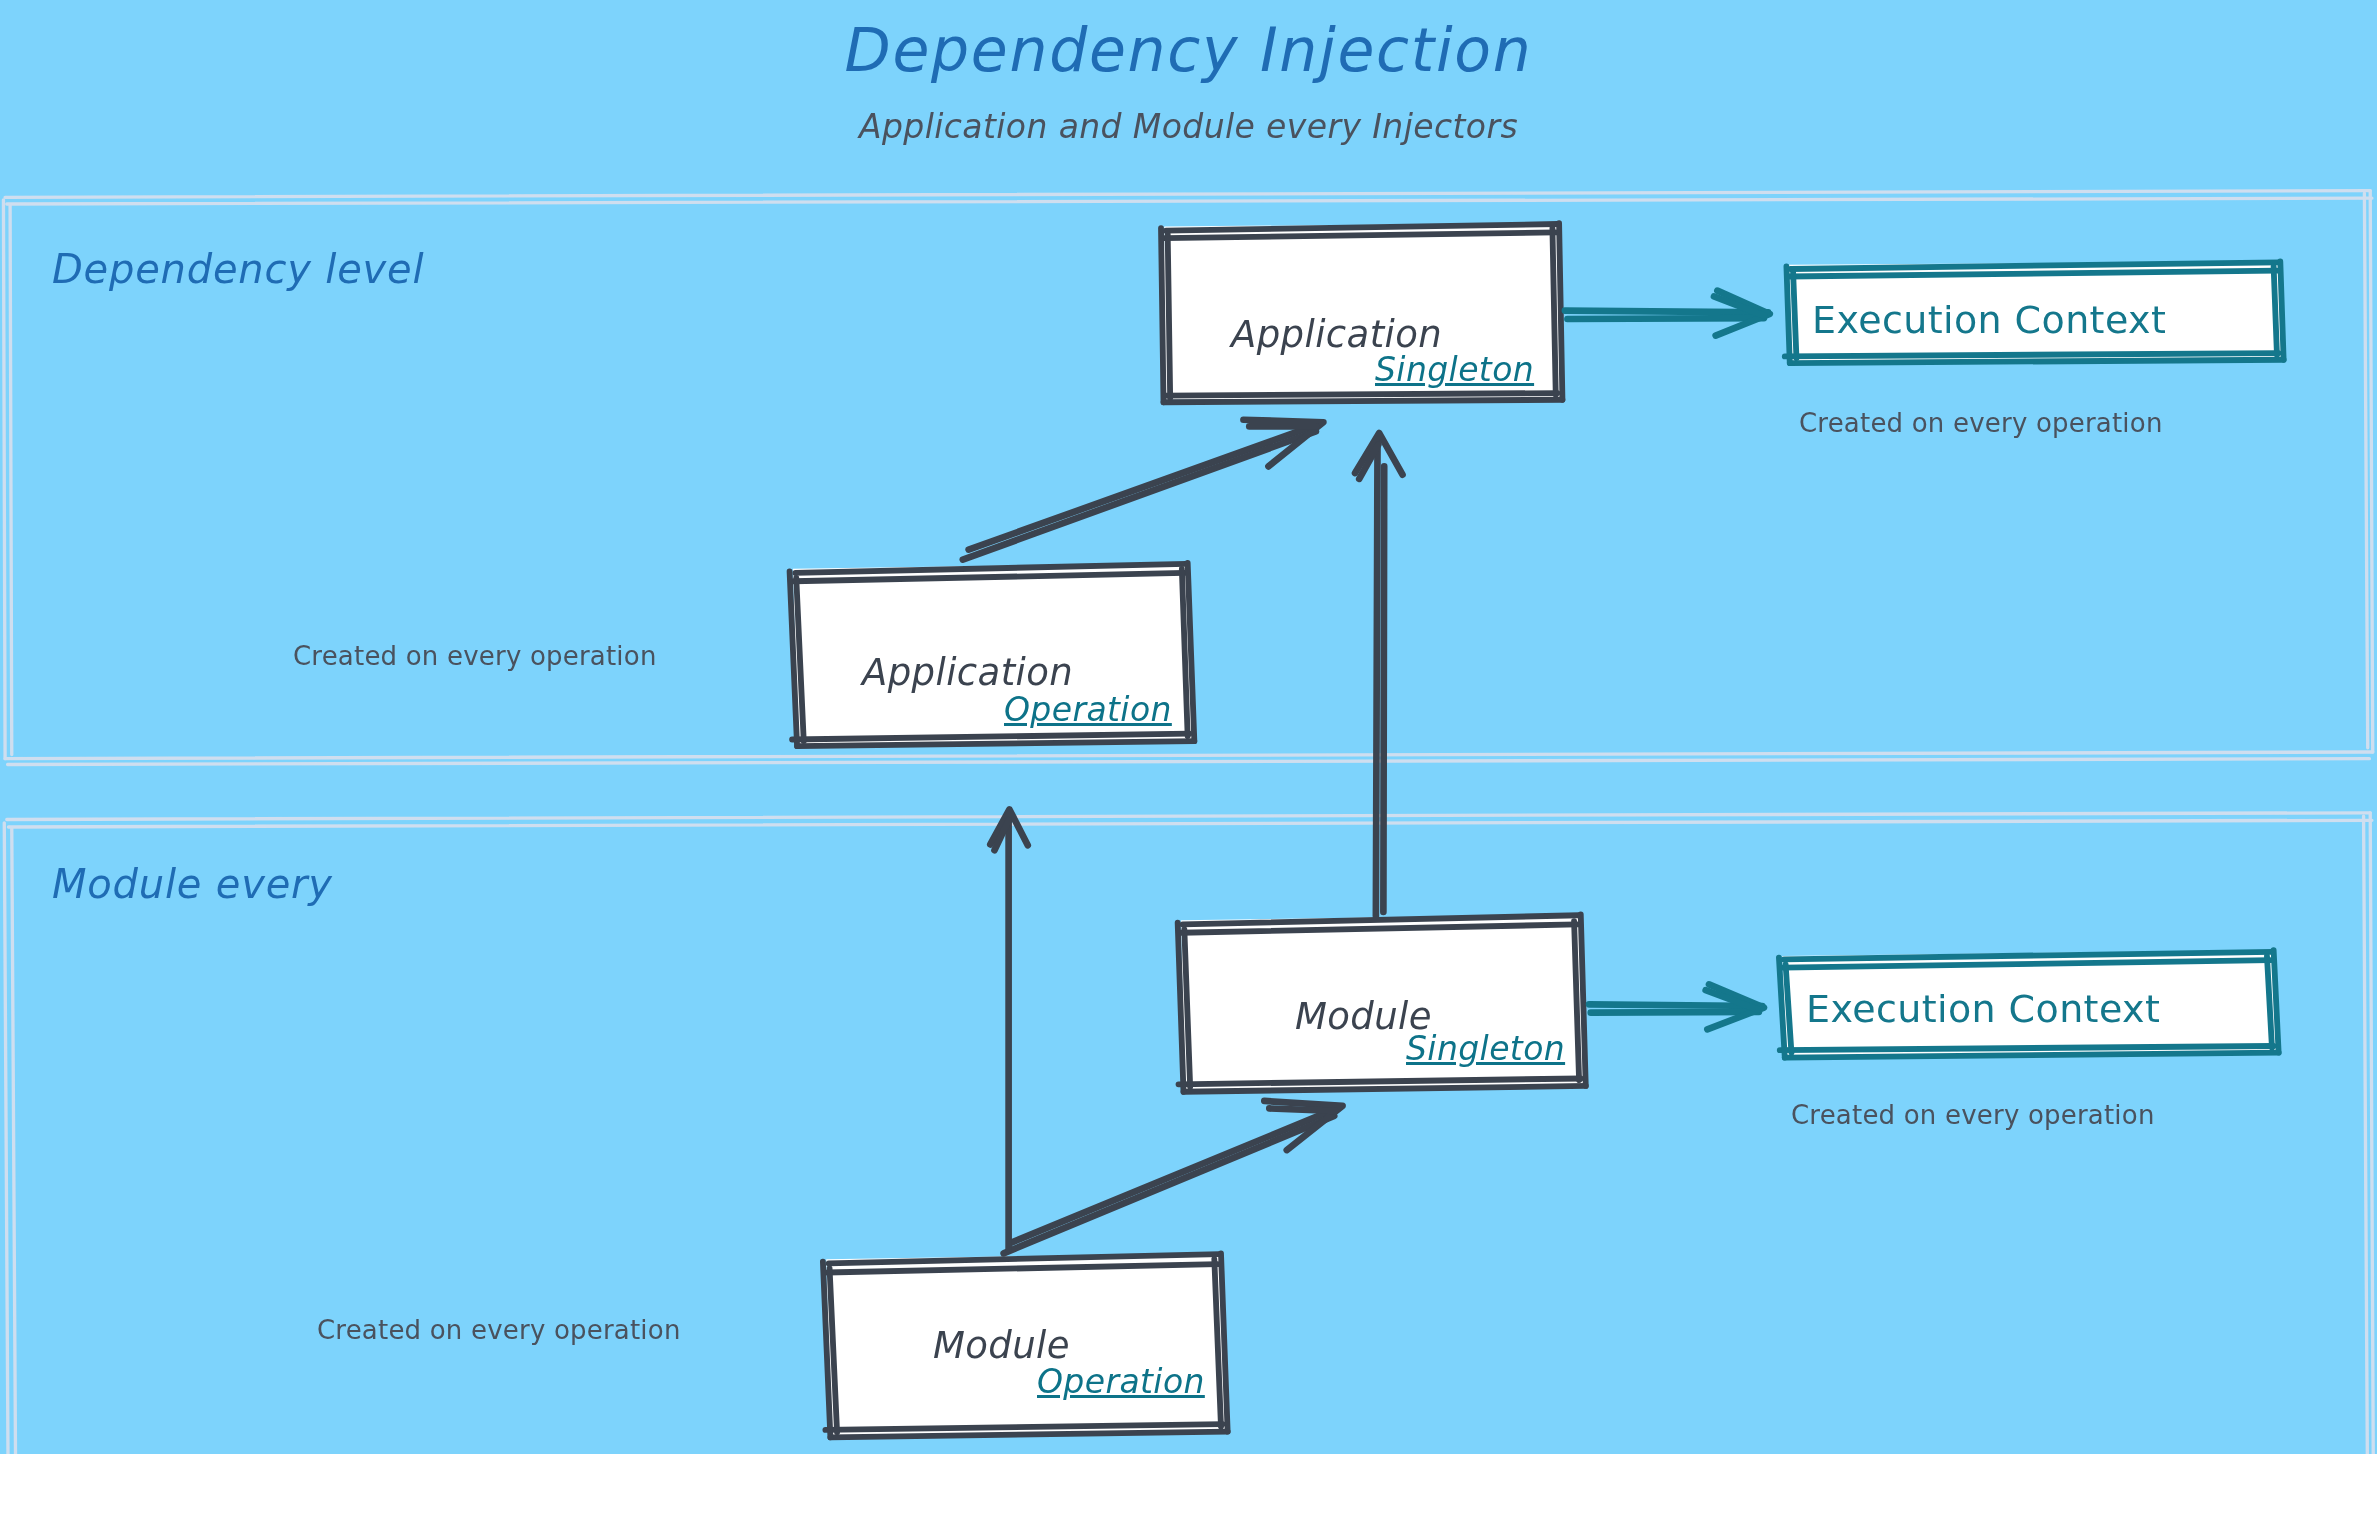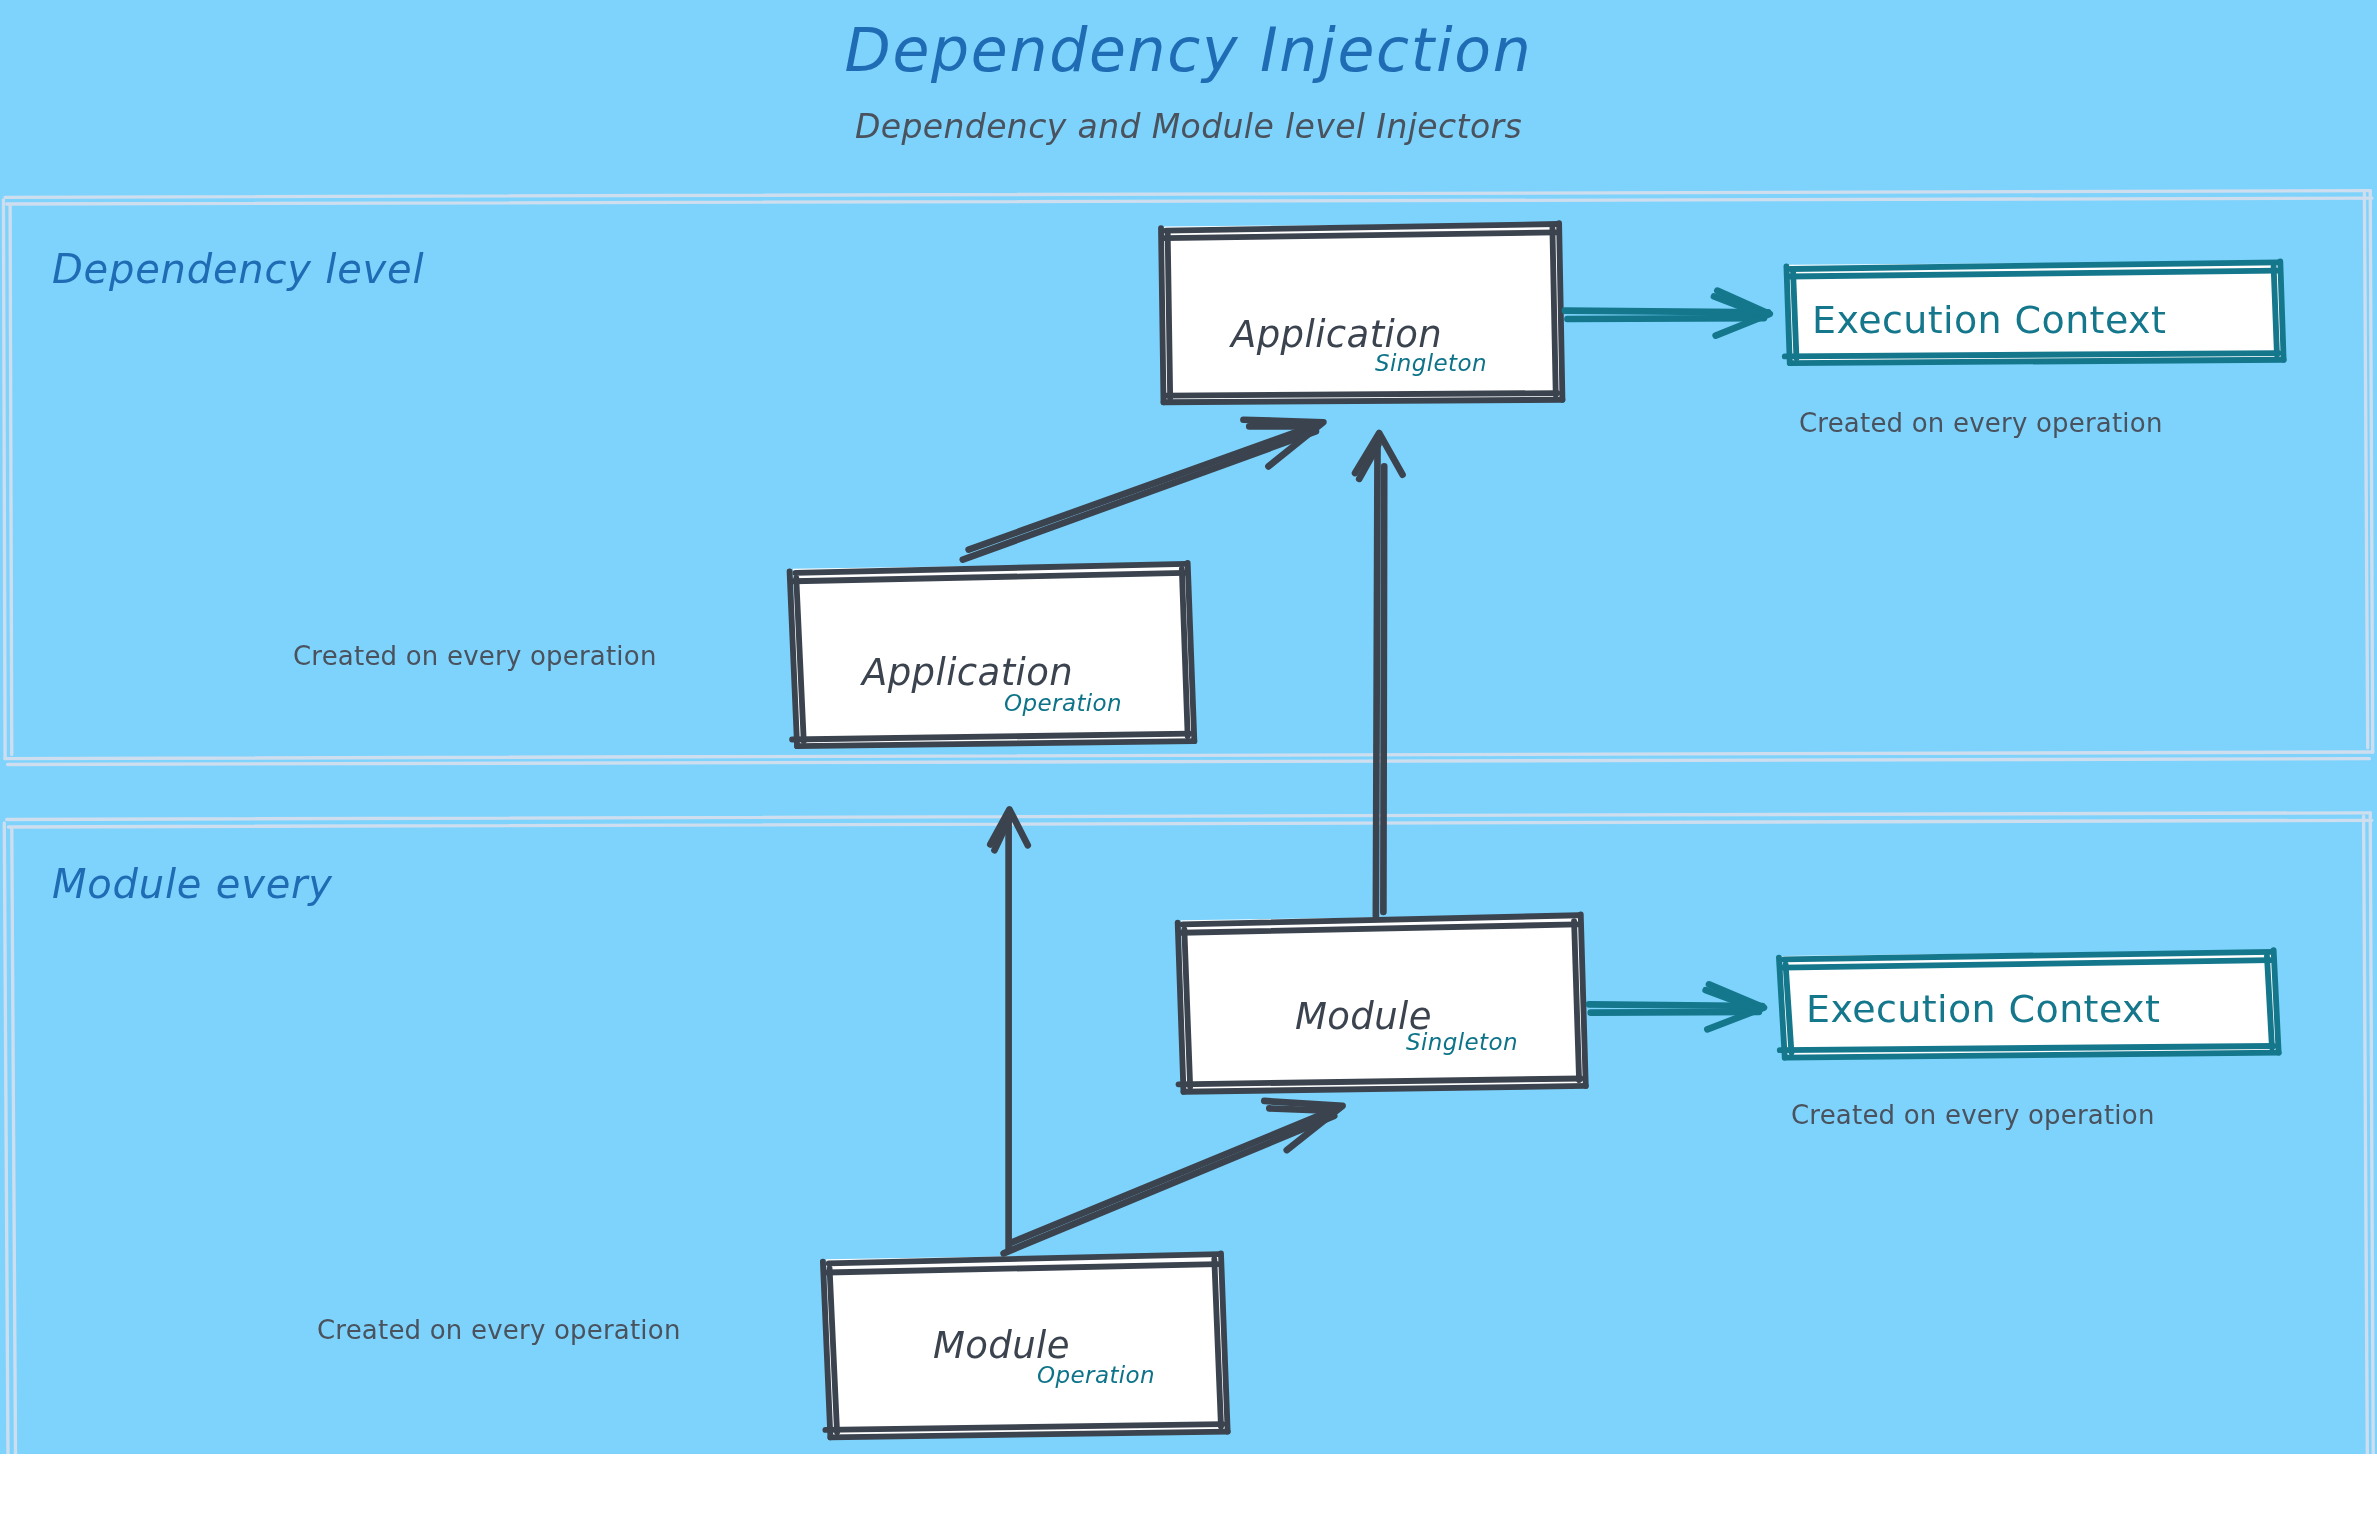--- a/index.html
+++ b/index.html
@@ -67,24 +67,25 @@
     white-space: nowrap;
     font-size: 37px;
     color: #3b434f;
     font-style: italic;
     letter-spacing: 0.4px;
     margin-top: 20px;
   }
   .node-scope {
     position: absolute;
     white-space: nowrap;
-    font-size: 23px;
+    font-size: 33px;
     color: #0d7389;
     font-style: italic;
     letter-spacing: 0.4px;
+    text-decoration: underline;
   }
   .ec-label {
     position: absolute;
     white-space: nowrap;
     font-size: 38px;
     color: #14778c;
     letter-spacing: 0.4px;
   }
 
   
@@ -249,21 +250,21 @@
     <g fill="none" stroke="#3b434f" stroke-width="8" stroke-linecap="round" stroke-linejoin="round">
       <path d="M1211 1500 L1211 980"></path>
       <path d="M1189 1014 L1212 972 L1234 1015"></path>
       <path d="M1194 1021 L1211 985"></path>
     </g>
 
   </svg>
 
   <div class="txt" id="title">Dependency Injection</div>
 
-  <div class="txt" id="subtitle">Dependency and Module level Injectors</div>
+  <div class="txt" id="subtitle">Application and Module every Injectors</div>
 
   <div class="txt panel-heading" id="panel-heading-app">Dependency level</div>
 
   <div class="txt panel-heading" id="panel-heading-mod">Module every</div>
 
   <div class="node-title" id="app-singleton-title">Application</div>
   <div class="node-scope" id="app-singleton-scope">Singleton</div>
 
   <div class="node-title" id="app-op-title">Application</div>
   <div class="node-scope" id="app-op-scope">Operation</div>

